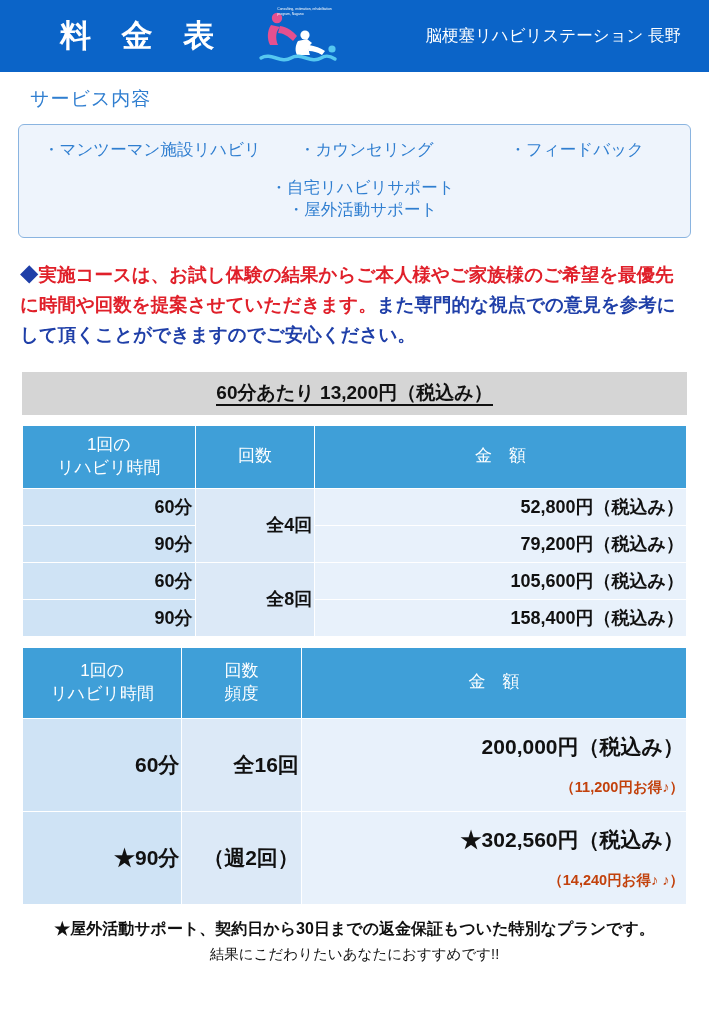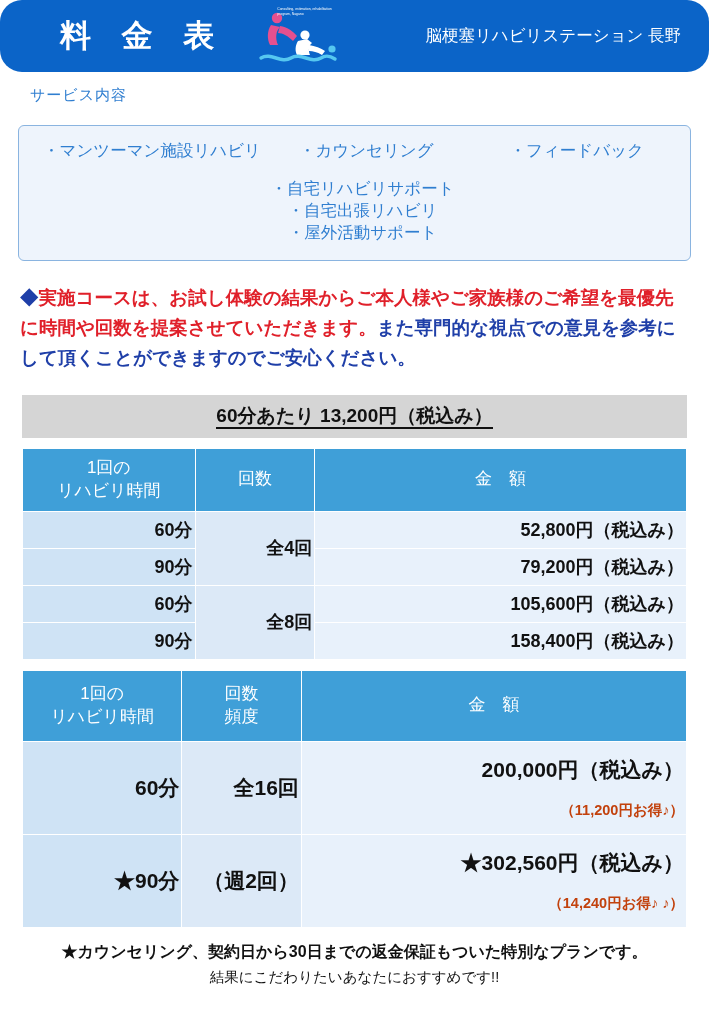--- a/index.html
+++ b/index.html
@@ -21,21 +21,20 @@
   }
 
   
   .header {
     height: 72px;
     background: #0b64c8;
     display: flex;
     align-items: center;
     padding: 0 10px 0 18px;
     box-sizing: border-box;
-    border-radius: 22px;
   }
   .header-title {
     color: #ffffff;
     font-size: 31px;
     font-weight: bold;
     letter-spacing: 11px;
     white-space: nowrap;
     flex: 0 0 auto;
     padding-left: 42px;
   }
@@ -64,22 +63,22 @@
     color: #ffffff;
     font-size: 16.5px;
     text-align: right;
     padding-right: 18px;
     white-space: nowrap;
   }
 
   
   .section-title {
     color: #2f7ed0;
-    font-size: 15px;
-    margin: 14px 0 20px 30px;
+    font-size: 19px;
+    margin: 14px 0 12px 30px;
     letter-spacing: 1px;
   }
 
   
   .services-box {
     margin: 0 18px;
     border: 1px solid #8ab4e0;
     border-radius: 6px;
     background: #eef4fc;
     padding: 14px 8px 16px 24px;
@@ -224,21 +223,20 @@
   <div class="section-title">サービス内容</div>
 
   <div class="services-box">
     <div class="services-row">
       <div class="service-item">・マンツーマン施設リハビリ</div>
       <div class="service-item">・カウンセリング</div>
       <div class="service-item">・フィードバック</div>
     </div>
     <div class="services-row">
       <div class="service-item">・自宅リハビリサポート</div>
-      <div class="service-item">・自宅出張リハビリ</div>
       <div class="service-item">・屋外活動サポート</div>
     </div>
   </div>
 
   <div class="lead">
     <span class="diamond">◆</span><span class="red">実施コースは、お試し体験の結果からご本人様やご家族様のご</span><span class="red">希望を最優先に時間や回数を提案させていただきます。</span><span>また専門的</span><span>な視点での意見を参考にして頂くことができますのでご安心ください。</span>
   </div>
 
   <div class="gray-banner">
     <span class="ul">60分あたり  13,200円（税込み）</span>
@@ -315,16 +313,16 @@
         <td class="c-light big">★90分</td>
         <td class="c-mid big">（週2回）</td>
         <td class="c-pale big">
           <span>★302,560円（税込み）</span>
           <span class="sub">（14,240円お得♪ ♪）</span>
         </td>
       </tr>
     </tbody>
   </table>
 
-  <div class="foot1">★カウンセリング、契約日から30日までの返金保証もついた特別なプランです。</div>
+  <div class="foot1">★屋外活動サポート、契約日から30日までの返金保証もついた特別なプランです。</div>
   <div class="foot2">結果にこだわりたいあなたにおすすめです!!</div>
 
 </div>
 
 </body></html>

